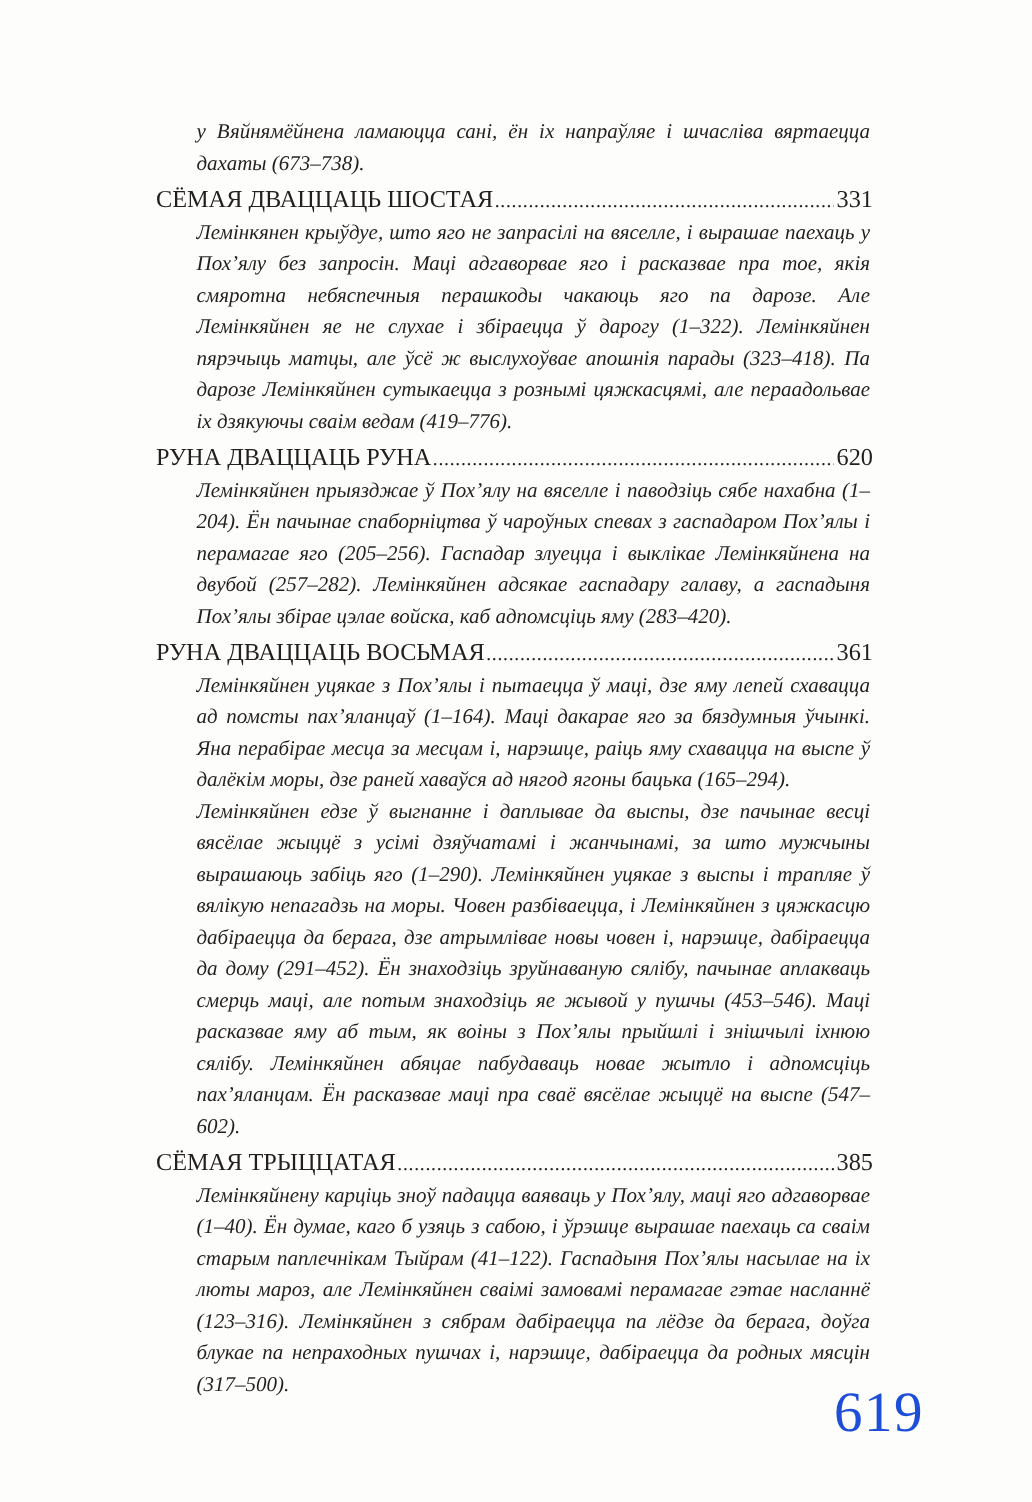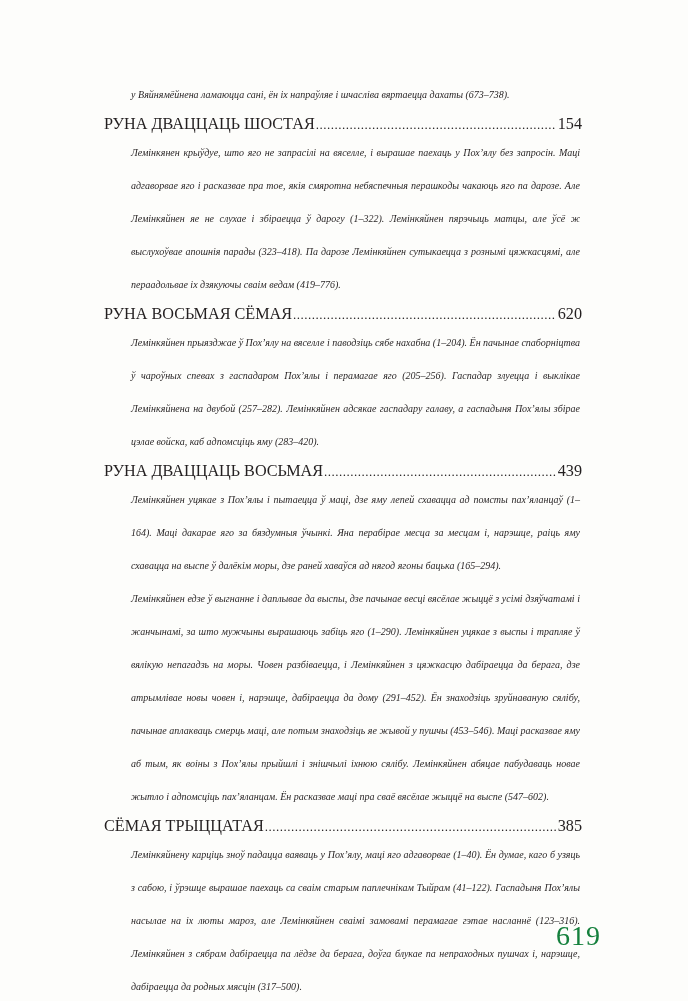--- a/index.html
+++ b/index.html
@@ -36,64 +36,64 @@
     font-size: 13px;
     letter-spacing: 0.5px;
     color: #231f20;
   }
   .heading .dots::before {
     content: "..................................................................................................................................................................................................";
   }
   .heading .pageno { flex: 0 0 auto; padding-left: 2px; }
   .summary {
     font-style: italic;
-    font-size: 10px;
-    line-height: 33px;
+    font-size: 14px;
+    line-height: 21px;
     margin: 0 2px 0 27px;
     text-align: justify;
     text-align-last: left;
   }
   .folio {
     position: absolute;
     left: 556px;
     top: 920px;
-    font-size: 28px;
-    color: #15803d;
+    font-size: 38px;
+    color: #1d4ed8;
     letter-spacing: 1px;
   }
 </style>
 </head>
 <body>
 
 <div class="page">
   <p class="summary">у Вяйнямёйнена ламаюцца сані, ён іх напраўляе і шчасліва вяртаецца дахаты (673–738).</p>
 
   <div class="entry">
     <div class="heading">
-      <span class="title">РУНА ДВАЦЦАЦЬ ШОСТАЯ</span>
+      <span class="title">СЁМАЯ ДВАЦЦАЦЬ ШОСТАЯ</span>
       <span class="dots"></span>
-      <span class="pageno">154</span>
+      <span class="pageno">331</span>
     </div>
     <p class="summary">Лемінкянен крыўдуе, што яго не запрасілі на вяселле, і вырашае паехаць у Пох’ялу без запросін. Маці адгаворвае яго і расказвае пра тое, якія смяротна небяспечныя перашкоды чакаюць яго па дарозе. Але Лемінкяйнен яе не слухае і збіраецца ў дарогу (1–322). Лемінкяйнен пярэчыць матцы, але ўсё ж выслухоўвае апошнія парады (323–418). Па дарозе Лемінкяйнен сутыкаецца з рознымі цяжкасцямі, але пераадольвае іх дзякуючы сваім ведам (419–776).</p>
   </div>
 
   <div class="entry">
     <div class="heading">
-      <span class="title">РУНА ВОСЬМАЯ СЁМАЯ</span>
+      <span class="title">РУНА ДВАЦЦАЦЬ РУНА</span>
       <span class="dots"></span>
       <span class="pageno">620</span>
     </div>
     <p class="summary">Лемінкяйнен прыязджае ў Пох’ялу на вяселле і паводзіць сябе нахабна (1–204). Ён пачынае спаборніцтва ў чароўных спевах з гаспадаром Пох’ялы і перамагае яго (205–256). Гаспадар злуецца і выклікае Лемінкяйнена на двубой (257–282). Лемінкяйнен адсякае гаспадару галаву, а гаспадыня Пох’ялы збірае цэлае войска, каб адпомсціць яму (283–420).</p>
   </div>
 
   <div class="entry">
     <div class="heading">
       <span class="title">РУНА ДВАЦЦАЦЬ ВОСЬМАЯ</span>
       <span class="dots"></span>
-      <span class="pageno">439</span>
+      <span class="pageno">361</span>
     </div>
     <p class="summary">Лемінкяйнен уцякае з Пох’ялы і пытаецца ў маці, дзе яму лепей схавацца ад помсты пах’яланцаў (1–164). Маці дакарае яго за бяздумныя ўчынкі. Яна перабірае месца за месцам і, нарэшце, раіць яму схавацца на выспе ў далёкім моры, дзе раней хаваўся ад нягод ягоны бацька (165–294).</p>
   </div>
 
   <div class="entry">
     <p class="summary">Лемінкяйнен едзе ў выгнанне і даплывае да выспы, дзе пачынае весці вясёлае жыццё з усімі дзяўчатамі і жанчынамі, за што мужчыны вырашаюць забіць яго (1–290). Лемінкяйнен уцякае з выспы і трапляе ў вялікую непагадзь на моры. Човен разбіваецца, і Лемінкяйнен з цяжкасцю дабіраецца да берага, дзе атрымлівае новы човен і, нарэшце, дабіраецца да дому (291–452). Ён знаходзіць зруйнаваную сялібу, пачынае аплакваць смерць маці, але потым знаходзіць яе жывой у пушчы (453–546). Маці расказвае яму аб тым, як воіны з Пох’ялы прыйшлі і знішчылі іхнюю сялібу. Лемінкяйнен абяцае пабудаваць новае жытло і адпомсціць пах’яланцам. Ён расказвае маці пра сваё вясёлае жыццё на выспе (547–602).</p>
   </div>
 
   <div class="entry">
     <div class="heading">

